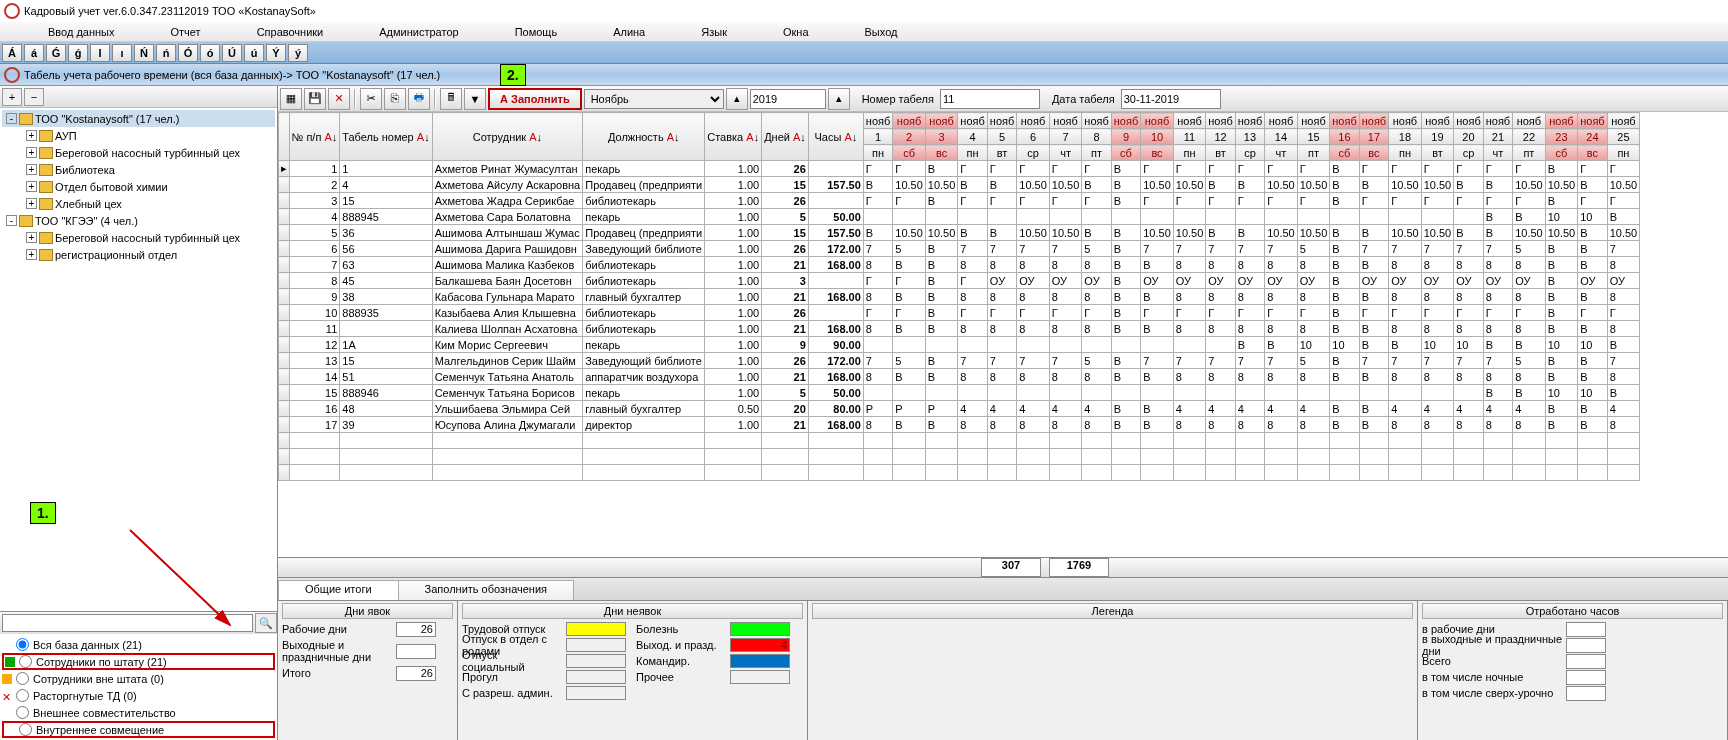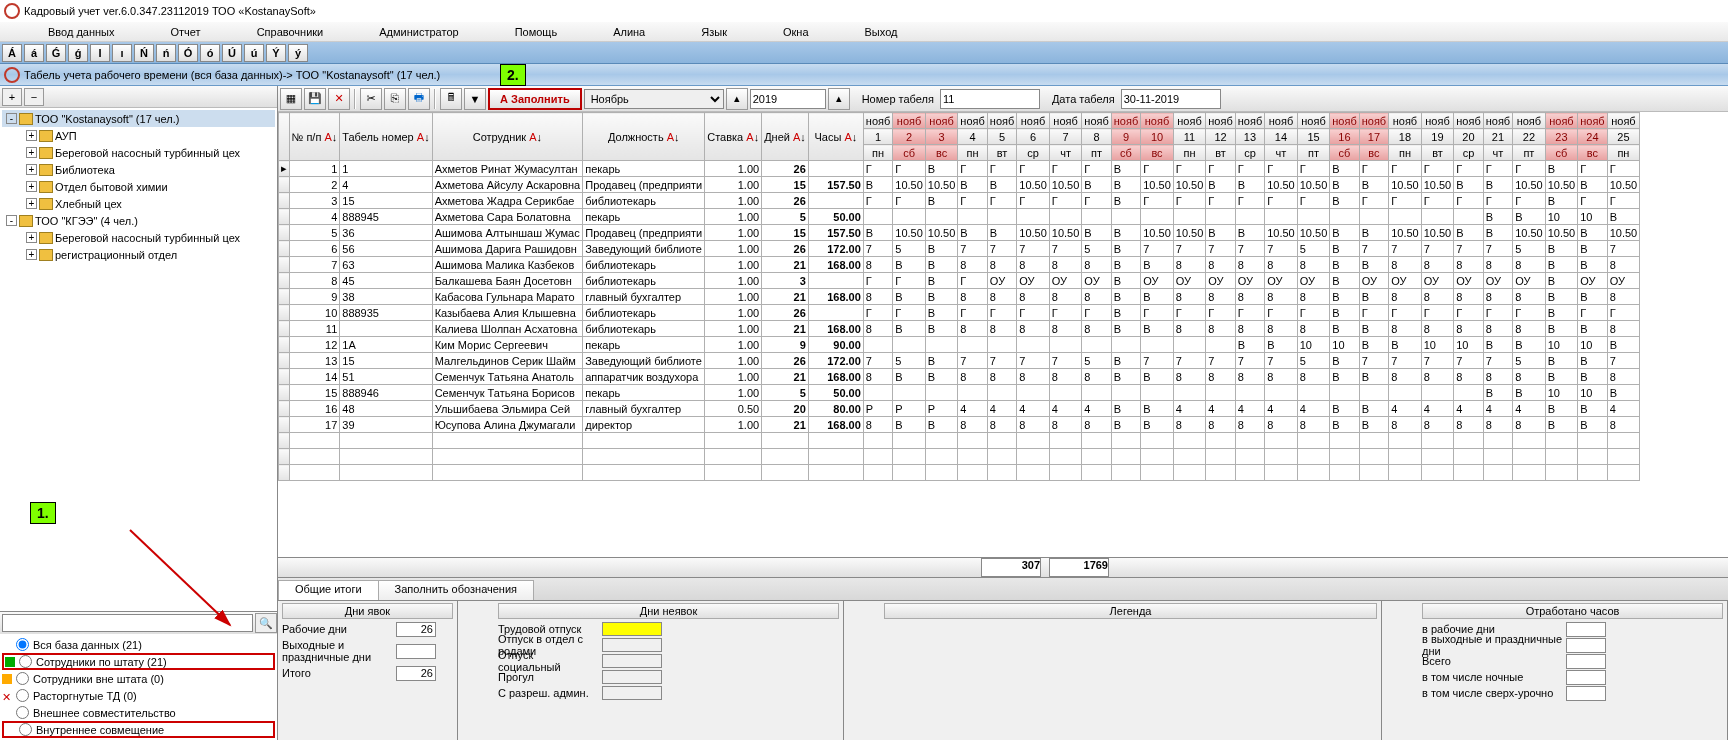--- a/index.html
+++ b/index.html
@@ -41,25 +41,25 @@
 table.grid { border-collapse: collapse; font-size: 11px; }
 table.grid th, table.grid td { border: 1px solid #b0b0b0; padding: 1px 2px; height: 16px; white-space: nowrap; background: #fff; }
 table.grid th { background: linear-gradient(#fafafa,#e4e4e4); font-weight: normal; text-align: center; }
 table.grid th.mon-h{ background:linear-gradient(#f8d0d0,#e8a0a0); color:#800;}
 table.grid th.gut, table.grid td.gut { background: linear-gradient(#fafafa,#e4e4e4); width:10px;}
 table.grid td.num { text-align: right; }
 table.grid td.c { text-align: left; padding-left:2px;}
 td.B { background: #ff0000; color: #000; }
 td.OY { background: #ffff00; }
 .totals-row { display:flex; background:linear-gradient(#fafafa,#e0e0e0); height:20px; border-bottom:1px solid #888;}
-.totals-row .box{ border:1px solid #888; background:#fff; width:60px; text-align:right; margin-left:8px; font-weight:bold;}
+.totals-row .box{ border:1px solid #888; background:#fff; width:60px; text-align:center; margin-left:8px; font-weight:bold;}
 .tabs { display: flex; height: 22px; background: linear-gradient(#e8e8e8,#d8d8d8); }
-.tabs .tab { padding: 2px 16px; border: 1px solid #aaa; border-bottom: none; background: linear-gradient(#fff,#eee); margin-right:-1px; margin-top:2px;}
+.tabs .tab { padding: 2px 26px; border: 1px solid #aaa; border-bottom: none; background: linear-gradient(#fff,#eee); margin-right:-1px; margin-top:2px;}
 .tabs .tab.active { background: #fff; font-weight:normal; z-index:1;}
-.legend { display: flex; flex: 0 0 140px; background: #f0f0f0; border-top:1px solid #888;gap:36px;}
+.legend { display: flex; flex: 0 0 140px; background: #f0f0f0; border-top:1px solid #888;}
 .legend-col { border-right: 1px solid #888; padding: 2px 4px; }
 .legend-col h4 { background: linear-gradient(#fafafa,#e0e0e0); border: 1px solid #aaa; text-align: center; font-weight: normal; margin-bottom: 2px; padding:1px 2px;}
 .legend-row { display: flex; align-items: center; height: 16px; gap: 4px; }
 .legend-row .sw { width: 60px; height: 14px; border: 1px solid #888; }
 .legend-row .val { width: 40px; border: 1px solid #888; background: #fff; text-align: right; padding-right: 2px; height:15px;}
 .arrow { position: absolute; z-index: 99; pointer-events:none;}
 </style>
 </head>
 <body>
 
@@ -1112,20 +1112,38 @@
                 </div>
                 <div class="legend-row">
                   <span style="width:100px">Прогул</span>
                   <span class="sw" style="background:"></span>
                 </div>
                 <div class="legend-row">
                   <span style="width:100px">С разреш. админ.</span>
                   <span class="sw" style="background:"></span>
                 </div>
               </div>
+              <div>
+                <div class="legend-row">
+                  <span style="width:90px">Болезнь</span>
+                  <span class="sw" style="background:#00ff00;text-align:right;padding-right:2px;color:#000"></span>
+                </div>
+                <div class="legend-row">
+                  <span style="width:90px">Выход. и празд.</span>
+                  <span class="sw" style="background:#ff0000;text-align:right;padding-right:2px;color:#800">4</span>
+                </div>
+                <div class="legend-row">
+                  <span style="width:90px">Командир.</span>
+                  <span class="sw" style="background:#0070c0;text-align:right;padding-right:2px;color:#000"></span>
+                </div>
+                <div class="legend-row">
+                  <span style="width:90px">Прочее</span>
+                  <span class="sw" style="background:;text-align:right;padding-right:2px;color:#000"></span>
+                </div>
+              </div>
             </div>
           </div>
       </div>
       <div class="legend-col" style="flex:1">
         <h4>Легенда</h4>
       </div>
       <div class="legend-col" style="width:310px">
         <h4>Отработано часов</h4>
         <div id="hrs-items">
             <div class="legend-row">

